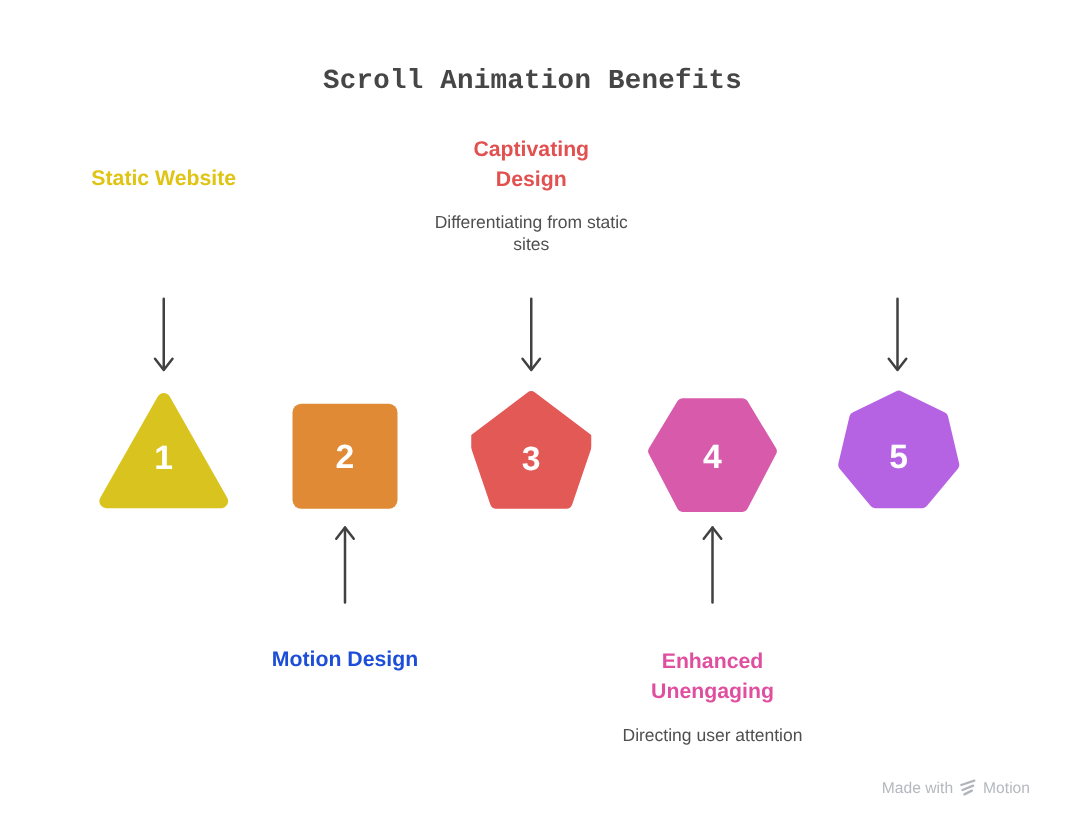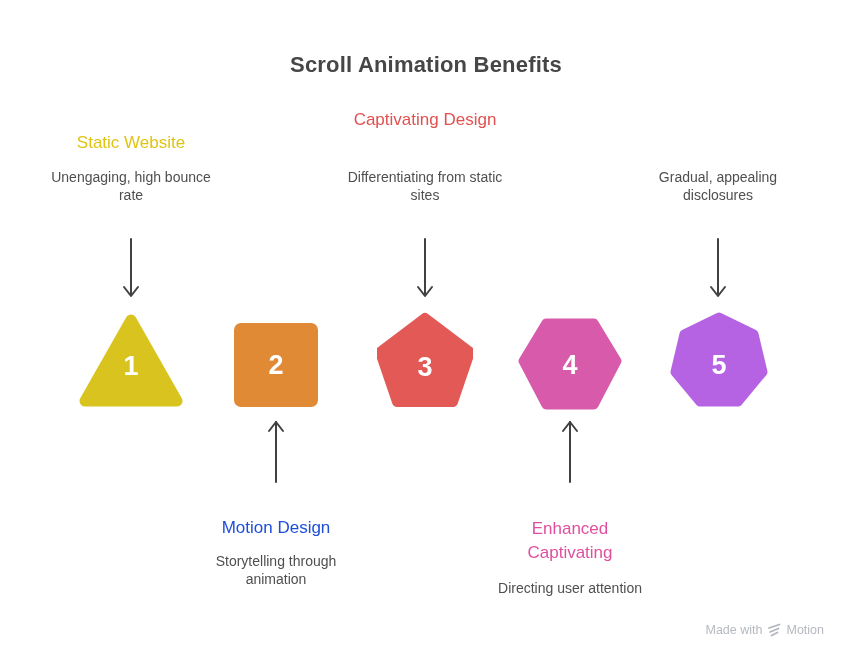--- a/index.html
+++ b/index.html
@@ -2,24 +2,24 @@
 <html><head>
 <meta charset="utf-8">
 <style>
   html,body{margin:0;padding:0;background:#ffffff;}
   .canvas{
     position:relative;width:852px;height:660px;background:#ffffff;overflow:hidden;
     font-family:"Liberation Sans","DejaVu Sans",sans-serif;
   }
   .title{
     position:absolute;left:0;top:52px;width:852px;text-align:center;
-    font-size:22px;font-weight:700;color:#464646;letter-spacing:.2px;
+    font-size:22px;font-weight:700;color:#464646;letter-spacing:.2px;font-family:Liberation Mono, monospace;
   }
   .label{
-    position:absolute;text-align:center;font-size:17px;font-weight:400;line-height:24px;
+    position:absolute;text-align:center;font-size:17px;font-weight:700;line-height:24px;
   }
   .label.single{line-height:22px;}
   .desc{
     position:absolute;text-align:center;font-size:14px;color:#4f4f4f;line-height:18px;
   }
   .shape{position:absolute;}
   .shape svg{display:block;}
   .num{
     position:absolute;left:0;right:0;text-align:center;
     font-size:27px;font-weight:700;color:#ffffff;line-height:32px;
@@ -35,21 +35,20 @@
   .watermark svg line{stroke:#b0b5bc;stroke-width:1.8;stroke-linecap:round;}
 </style>
 </head>
 <body>
 
 <div class="canvas">
 
   <div class="title">Scroll Animation Benefits</div>
 
   <div class="label single" style="left: 31px; top: 132px; width: 200px; color: rgb(224, 196, 20);">Static Website</div>
-  <div class="desc" style="left:46px;top:168px;width:170px">Unengaging, high bounce rate</div>
   <svg class="arrow" style="left:121px;top:237px" width="20" height="62">
     <line x1="10" y1="2" x2="10" y2="57"></line>
     <polyline points="3,50 10,59 17,50"></polyline>
   </svg>
   <div class="shape" style="left:78px;top:312px;width:106px;height:96px">
     <svg width="106" height="96" viewBox="0 0 106 96">
       <polygon points="53,8 99,89 7,89" stroke-width="11" stroke-linejoin="round" fill="#d9c41f" style="stroke: rgb(217, 196, 31);"></polygon>
     </svg>
     <span class="num" style="top:38px">1</span>
   </div>
@@ -58,21 +57,20 @@
     <svg width="86" height="86" viewBox="0 0 86 86">
       <rect x="1" y="1" width="84" height="84" rx="7" fill="#e08a35"></rect>
     </svg>
     <span class="num" style="top:27px">2</span>
   </div>
   <svg class="arrow" style="left:266px;top:416px" width="20" height="68">
     <line x1="10" y1="6" x2="10" y2="66"></line>
     <polyline points="3,15 10,6 17,15"></polyline>
   </svg>
   <div class="label single" style="left: 176px; top: 517px; width: 200px; color: #1d4ed8;">Motion Design</div>
-  <div class="desc" style="left:191px;top:552px;width:170px">Storytelling through animation</div>
 
   <div class="label" style="left: 350px; top: 108px; width: 150px; color: rgb(226, 80, 80);">Captivating Design</div>
   <div class="desc" style="left:340px;top:168px;width:170px">Differentiating from static sites</div>
   <svg class="arrow" style="left:415px;top:237px" width="20" height="62">
     <line x1="10" y1="2" x2="10" y2="57"></line>
     <polyline points="3,50 10,59 17,50"></polyline>
   </svg>
   <div class="shape" style="left:377px;top:311px;width:96px;height:98px">
     <svg width="96" height="98" viewBox="0 0 96 98">
       <polygon points="48,7 93,41 76,91 20,91 3,41" stroke-width="10" stroke-linejoin="round" fill="#e25956" style="stroke: rgb(226, 89, 86);"></polygon>
@@ -83,24 +81,23 @@
   <div class="shape" style="left:518px;top:318px;width:104px;height:92px">
     <svg width="104" height="92" viewBox="0 0 104 92">
       <polygon points="5,43 28,5 76,5 99,43 76,87 28,87" stroke-width="9" stroke-linejoin="round" fill="#d75aab" style="stroke: rgb(215, 90, 171);"></polygon>
     </svg>
     <span class="num" style="top:31px">4</span>
   </div>
   <svg class="arrow" style="left:560px;top:416px" width="20" height="68">
     <line x1="10" y1="6" x2="10" y2="66"></line>
     <polyline points="3,15 10,6 17,15"></polyline>
   </svg>
-  <div class="label" style="left: 505px; top: 517px; width: 130px; color: rgb(224, 79, 159);">Enhanced Captivating</div>
+  <div class="label" style="left: 505px; top: 517px; width: 130px; color: rgb(224, 79, 159);">Enhanced Unengaging</div>
   <div class="desc" style="left:460px;top:579px;width:220px">Directing user attention</div>
 
-  <div class="desc" style="left:628px;top:168px;width:180px">Gradual, appealing disclosures</div>
   <svg class="arrow" style="left:708px;top:237px" width="20" height="62">
     <line x1="10" y1="2" x2="10" y2="57"></line>
     <polyline points="3,50 10,59 17,50"></polyline>
   </svg>
   <div class="shape" style="left:668px;top:311px;width:102px;height:98px">
     <svg width="102" height="98" viewBox="0 0 102 98">
       <polygon points="51,6 86,23 95,61 70,91 32,91 7,61 16,23" stroke-width="9" stroke-linejoin="round" fill="#b563e2" style="stroke: rgb(181, 99, 226);"></polygon>
     </svg>
     <span class="num" style="top:38px">5</span>
   </div>

